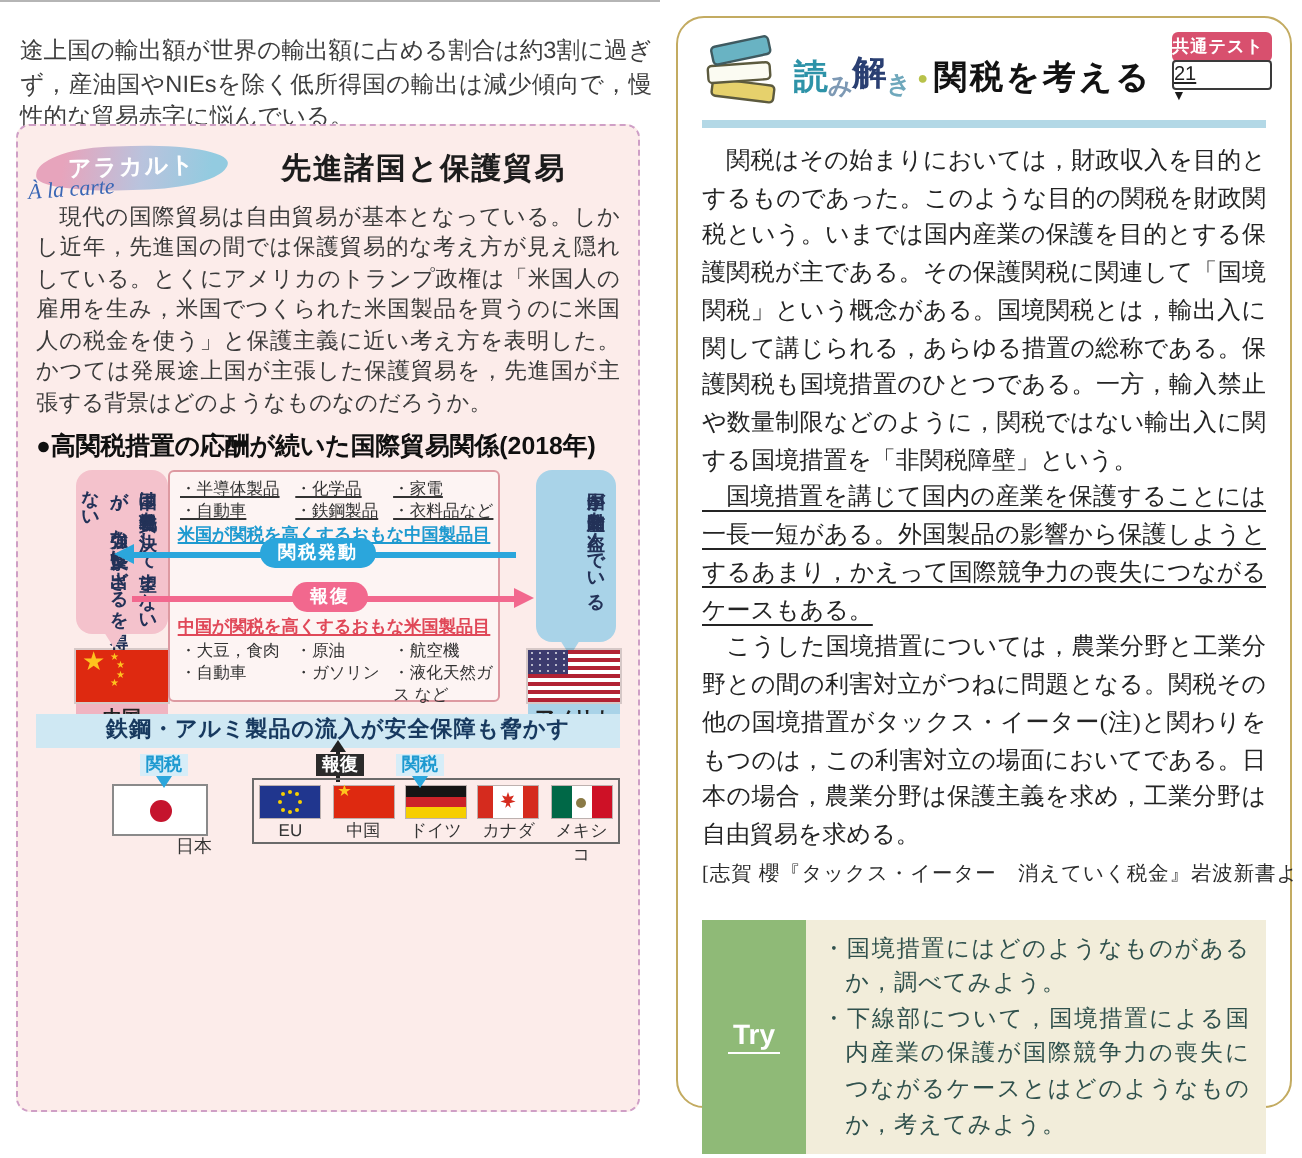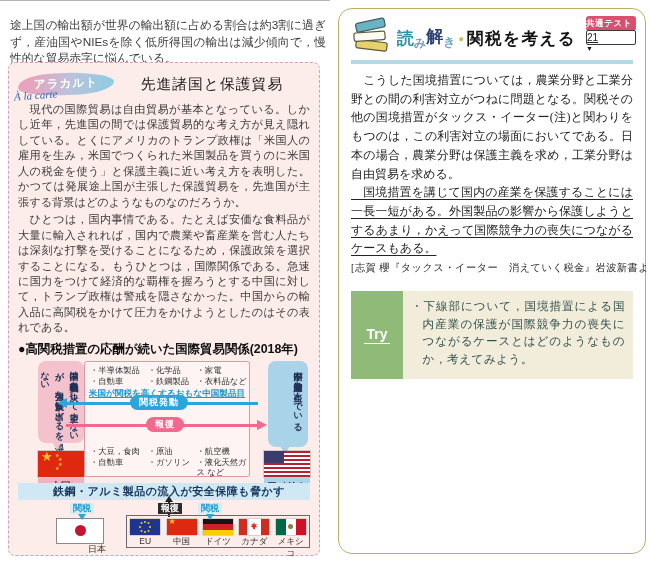--- a/index.html
+++ b/index.html
@@ -16,21 +16,21 @@
 
   .panel{position:absolute;left:8px;top:62px;width:312px;height:494px;box-sizing:border-box;
     background:#fcecea;border:1.5px dashed #cf9fc6;border-radius:7px;padding:5px 9px 0 9px;}
 
   .panel-head{position:relative;height:32px;display:flex;align-items:center;}
   .alacarte-badge{background:linear-gradient(100deg,#e7a4bc 15%,#b9c3dd 55%,#93cbe0 90%);
     color:#fff;font-weight:bold;font-size:11.5px;letter-spacing:1px;padding:3px 16px 4px 16px;
     border-radius:45% 60% 50% 55% / 70% 55% 65% 45%;transform:rotate(-2deg);white-space:nowrap;}
   .alacarte-en{position:absolute;left:-4px;top:21px;color:#3a67b5;font-style:italic;
     font-family:"Liberation Serif",serif;font-size:11px;transform:rotate(-4deg);}
-  .panel-title{flex:1;text-align:center;font-weight:normal;font-size:14.8px;color:#1c1c1c;letter-spacing:1px;}
+  .panel-title{flex:1;text-align:center;font-weight:bold;font-size:14.8px;color:#1c1c1c;letter-spacing:1px;}
 
   .panel-para{font-size:11.2px;line-height:1.38;color:#3b3b3b;text-align:justify;margin:2px 0 0 0;}
   .fig-heading{font-size:12.4px;font-weight:bold;color:#101010;margin-top:5px;white-space:nowrap;}
 
   
   .diagram{position:relative;height:188px;margin-top:3px;}
 
   .bubble{position:absolute;border-radius:8px;writing-mode:vertical-rl;
     font-size:9px;line-height:1.6;color:#233258;box-sizing:border-box;padding:4px 3px;font-weight:bold;}
   .bubble-cn{left:20px;top:0;width:46px;height:82px;background:#f4c2cc;}
@@ -49,21 +49,21 @@
     background-image:radial-gradient(#fff 14%,transparent 16%);background-size:4px 3px;}
   .nameband{position:absolute;top:117px;width:46px;height:15px;font-size:9.5px;font-weight:bold;
     color:#222;text-align:center;line-height:15px;}
   .band-cn{left:20px;background:#f0b4c1;}
   .band-us{right:0;background:#a9d3e8;}
 
   .centerbox{position:absolute;left:66px;top:0;width:164px;height:114px;
     background:#fdf4f3;border:1px solid #dd99a1;border-radius:3px;}
   .prodgrid{position:absolute;left:5px;right:2px;display:grid;grid-template-columns:1.12fr .95fr .98fr;
     font-size:8.3px;color:#333;line-height:1.3;}
-  .grid-top{top:3px;}
+  .grid-top{top:3px;text-decoration:underline;}
   .grid-bot{top:84px;}
   .boxcap{position:absolute;left:0;right:0;text-align:center;font-size:8.6px;font-weight:bold;
     text-decoration:underline;text-underline-offset:1px;white-space:nowrap;}
   .cap-blue{top:26px;color:#1f9ad0;}
   .cap-red{top:72px;color:#e04858;}
 
   .arrow{position:absolute;left:48px;width:192px;height:3px;}
   .arrow-blue{top:41px;background:#2ba6dc;}
   .arrow-blue::before{content:"";position:absolute;left:-9px;top:-4px;
     border-top:5.5px solid transparent;border-bottom:5.5px solid transparent;border-right:10px solid #2ba6dc;}
@@ -144,21 +144,20 @@
 
 <p class="intro">途上国の輸出額が世界の輸出額に占める割合は約3割に過ぎず，産油国やNIEsを除く低所得国の輸出は減少傾向で，慢性的な貿易赤字に悩んでいる。</p>
 
 <div class="panel">
   <div class="panel-head">
     <div class="alacarte-badge">アラカルト</div>
     <div class="alacarte-en">À la carte</div>
     <div class="panel-title">先進諸国と保護貿易</div>
   </div>
   <p class="panel-para">　現代の国際貿易は自由貿易が基本となっている。しかし近年，先進国の間では保護貿易的な考え方が見え隠れしている。とくにアメリカのトランプ政権は「米国人の雇用を生み，米国でつくられた米国製品を買うのに米国人の税金を使う」と保護主義に近い考え方を表明した。かつては発展途上国が主張した保護貿易を，先進国が主張する背景はどのようなものなのだろうか。</p>
-  <p class="panel-para">　ひとつは，国内事情である。たとえば安価な食料品が大量に輸入されれば，国内で農業や畜産業を営む人たちは深刻な打撃を受けることになるため，保護政策を選択することになる。もうひとつは，国際関係である。急速に国力をつけて経済的な覇権を握ろうとする中国に対して，トランプ政権は警戒を隠さなかった。中国からの輸入品に高関税をかけて圧力をかけようとしたのはその表れである。</p>
   <div class="fig-heading">●高関税措置の応酬が続いた国際貿易関係(2018年)</div>
 
   <div class="diagram">
 
     <div class="bubble bubble-cn">中国は貿易戦争を決して望まないが，強力な反撃に出ざるを得ない</div>
     <div class="bubble bubble-us">中国が知的財産を盗んでいる</div>
 
     <div class="bigflag flag-cn-big">
       <span class="bigstar">★</span>
       <span class="smstar" style="left:17px;top:2px">★</span>
@@ -176,20 +175,21 @@
     <div class="centerbox">
       <div class="prodgrid grid-top">
         <span>・半導体製品</span>
         <span>・化学品</span>
         <span>・家電</span>
         <span>・自動車</span>
         <span>・鉄鋼製品</span>
         <span>・衣料品など</span>
       </div>
       <div class="boxcap cap-blue">米国が関税を高くするおもな中国製品目</div>
+      <div class="boxcap cap-red">中国が関税を高くするおもな米国製品目</div>
       <div class="prodgrid grid-bot">
         <span>・大豆，食肉</span>
         <span>・原油</span>
         <span>・航空機</span>
         <span>・自動車</span>
         <span>・ガソリン</span>
         <span>・液化天然ガス など</span>
       </div>
     </div>
 
@@ -277,26 +277,28 @@
     </div>
     <div class="ctbadge">
       <div class="ctbadge-top">共通テスト</div>
       <div class="ctbadge-num">21</div>
       <div class="ctbadge-arrow">▼</div>
     </div>
   </div>
   <div class="blue-rule"></div>
 
   <div class="serif">
+    <p>　関税はその始まりにおいては，財政収入を目的とするものであった。このような目的の関税を財政関税という。いまでは国内産業の保護を目的とする保護関税が主である。その保護関税に関連して「国境関税」という概念がある。国境関税とは，輸出入に関して講じられる，あらゆる措置の総称である。保護関税も国境措置のひとつである。一方，輸入禁止や数量制限などのように，関税ではない輸出入に関する国境措置を「非関税障壁」という。</p>
+    <p><span class="ul">　国境措置を講じて国内の産業を保護することには一長一短がある。外国製品の影響から保護しようとするあまり，かえって国際競争力の喪失につながるケースもある。</span></p>
     <p>　こうした国境措置については，農業分野と工業分野との間の利害対立がつねに問題となる。関税その他の国境措置がタックス・イーター(注)と関わりをもつのは，この利害対立の場面においてである。日本の場合，農業分野は保護主義を求め，工業分野は自由貿易を求める。</p>
-    <p><span class="ul">　国境措置を講じて国内の産業を保護することには一長一短がある。外国製品の影響から保護しようとするあまり，かえって国際競争力の喪失につながるケースもある。</span></p>
   </div>
   <div class="citation">[志賀 櫻『タックス・イーター　消えていく税金』岩波新書より]</div>
 
   <div class="trybox">
     <div class="try-side">
         <span>Try</span>
       </div>
     <div class="try-main">
+      <div class="try-item">・国境措置にはどのようなものがあるか，調べてみよう。</div>
       <div class="try-item">・下線部について，国境措置による国内産業の保護が国際競争力の喪失につながるケースとはどのようなものか，考えてみよう。</div>
     </div>
   </div>
 </div>
 
 </body></html>

